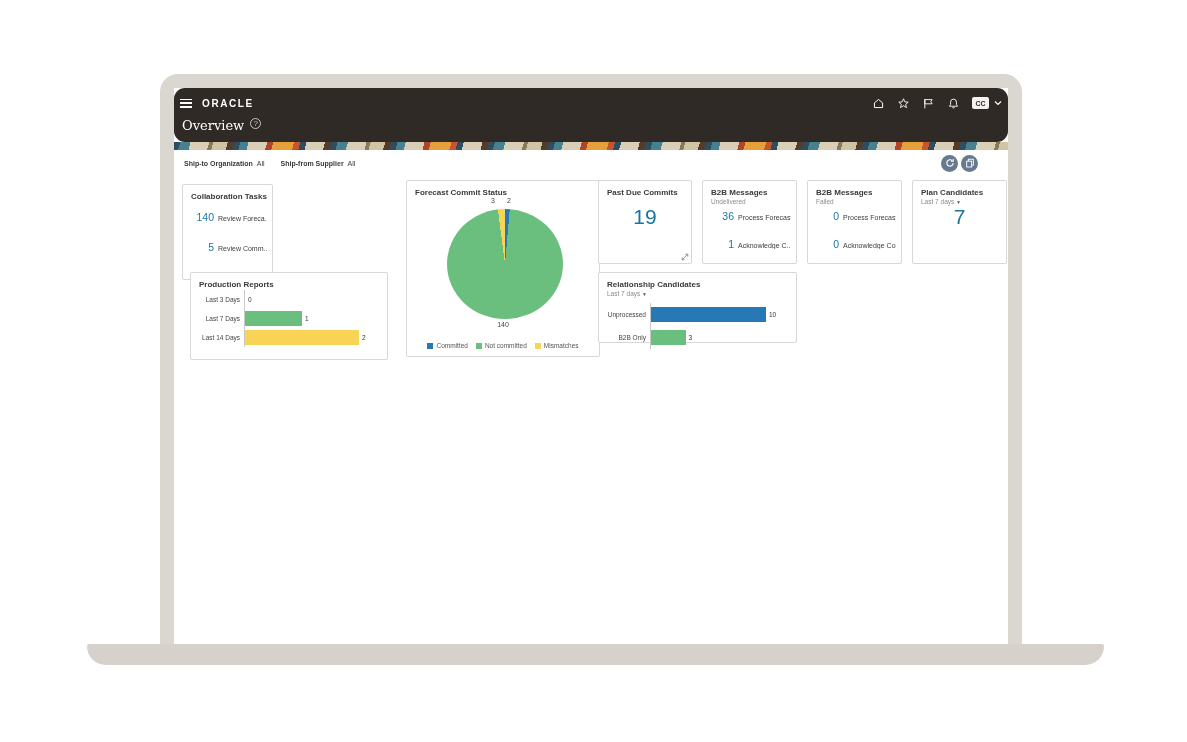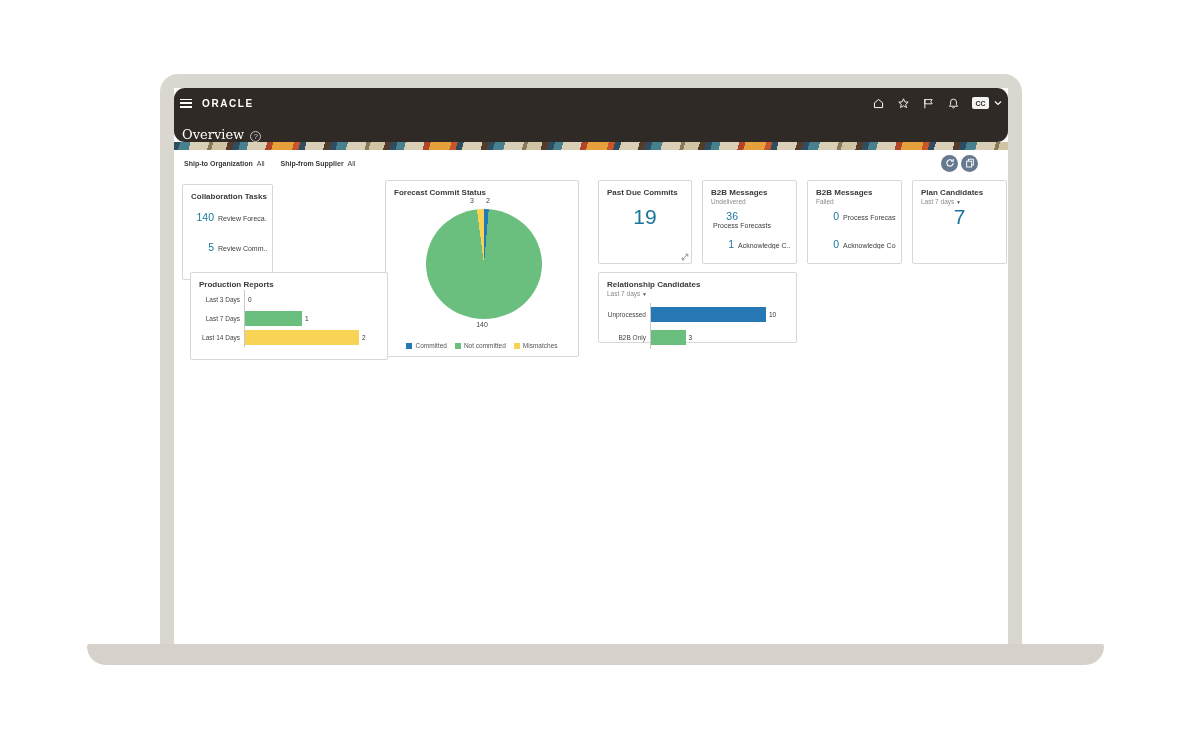--- a/index.html
+++ b/index.html
@@ -15,21 +15,21 @@
   
   .topbar { height:54px; background:#2f2a25;border-radius:11px; }
   .topbar-row1 { height:30px; display:flex; align-items:center; padding:0 6px 0 6px; }
   .hamburger { width:12px; height:9px; display:flex; flex-direction:column; justify-content:space-between; cursor:pointer; }
   .hamburger span { display:block; height:1.5px; background:#fff; }
   .logo { color:#fff; font-size:10px; font-weight:bold; letter-spacing:1.6px; margin-left:10px; }
   .topbar-icons { margin-left:auto; display:flex; align-items:center; gap:12px; }
   .topbar-icons svg { display:block; }
   .avatar { background:#f4f3f1; color:#2f2a25; font-size:7px; font-weight:bold;
             padding:2.5px 3.5px; border-radius:2px; line-height:1; }
-  .topbar-row2 { height:24px; display:flex; align-items:flex-end; gap:6px; padding:0 8px; }
+  .topbar-row2 { height:24px; display:flex; align-items:flex-start; gap:6px; padding:0 8px; }
   .page-title { font-family:"DejaVu Serif","Liberation Serif",serif; font-size:13px; color:#fff; }
   .help-badge { width:11px; height:11px; border:1px solid #cac5be; border-radius:50%;
                 color:#cac5be; font-size:8px; line-height:10px; text-align:center; }
 
   
   .banner { height:8px;
     background: repeating-linear-gradient(105deg,
       #2e4d61 0 6px, #47808f 6px 16px, #d8cfb6 16px 34px, #8a7a5a 34px 38px,
       #cfc4a4 38px 52px, #543b2a 52px 58px, #2e4d61 58px 64px, #47808f 64px 72px,
       #d8cfb6 72px 90px, #b0452a 90px 96px, #e5a03c 96px 116px, #c8552c 116px 122px,
@@ -52,21 +52,21 @@
   .dd-arrow { font-size:5px; color:#555; }
   .bignum { position:absolute; left:0; right:0; top:24px; text-align:center;
             font-size:21px; color:#1a759c; cursor:pointer; }
   .listrow { position:absolute; left:6px; right:5px; display:flex; align-items:baseline; cursor:pointer; }
   .listrow .num { width:25px; text-align:right; font-size:10.5px; color:#1a759c; flex:none; }
   .listrow .lbl { font-size:7px; color:#3c3c3c; margin-left:4px; white-space:nowrap; overflow:hidden; }
   .resize-handle { position:absolute; right:2px; bottom:2px; cursor:nwse-resize; line-height:0; }
 
   .c-collab  { left:8px;   top:8px;  width:91px;  height:96px; }
   .c-orderf  { left:109px; top:4px;  width:97px;  height:84px; }
-  .c-pie     { left:211px; top:4px;  width:194px; height:177px; }
+  .c-pie     { left:232px; top:4px;  width:194px; height:177px; }
   .c-pastdue { left:424px; top:4px;  width:94px;  height:84px; }
   .c-b2bu    { left:528px; top:4px;  width:95px;  height:84px; }
   .c-b2bf    { left:633px; top:4px;  width:95px;  height:84px; }
   .c-plan    { left:738px; top:4px;  width:95px;  height:84px; }
   .c-prod    { left:8px;   top:96px; width:198px; height:88px;margin-left:8px; }
   .c-rel     { left:424px; top:96px; width:199px; height:71px; }
 
   
   .pie { position:absolute; left:40px; top:28px; width:116px; height:110px; border-radius:50%; cursor:pointer; }
   .pie-lbl { position:absolute; font-size:7px; color:#444; }
@@ -192,21 +192,21 @@
         <span class="resize-handle">
           <svg width="8" height="8" viewBox="0 0 8 8">
               <path d="M1.2 6.8 L6.8 1.2 M6.8 1.2 H4.4 M6.8 1.2 V3.6 M1.2 6.8 H3.6 M1.2 6.8 V4.4" stroke="#8a8a8a" stroke-width="0.9" fill="none"></path>
             </svg>
         </span>
       </div>
 
       <div class="card c-b2bu">
         <div class="card-title">B2B Messages</div>
         <div class="card-sub">Undelivered</div>
-        <div class="listrow" style="top:29px;flex-direction:column;">
+        <div class="listrow" style="top:29px;">
           <span class="num">36</span>
           <span class="lbl">Process Forecasts</span>
         </div>
         <div class="listrow" style="top:57px;">
           <span class="num">1</span>
           <span class="lbl">Acknowledge C...</span>
         </div>
       </div>
 
       <div class="card c-b2bf">

